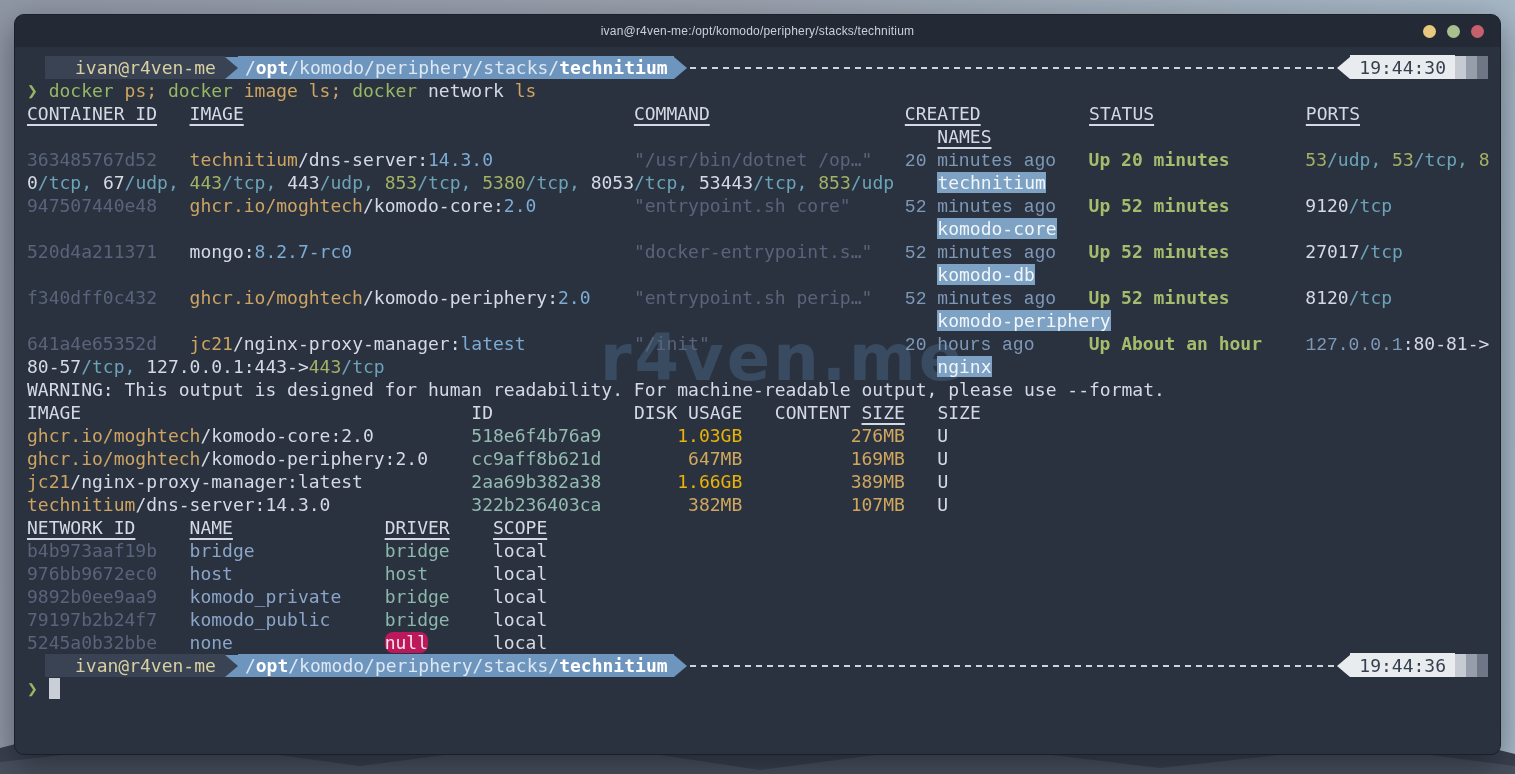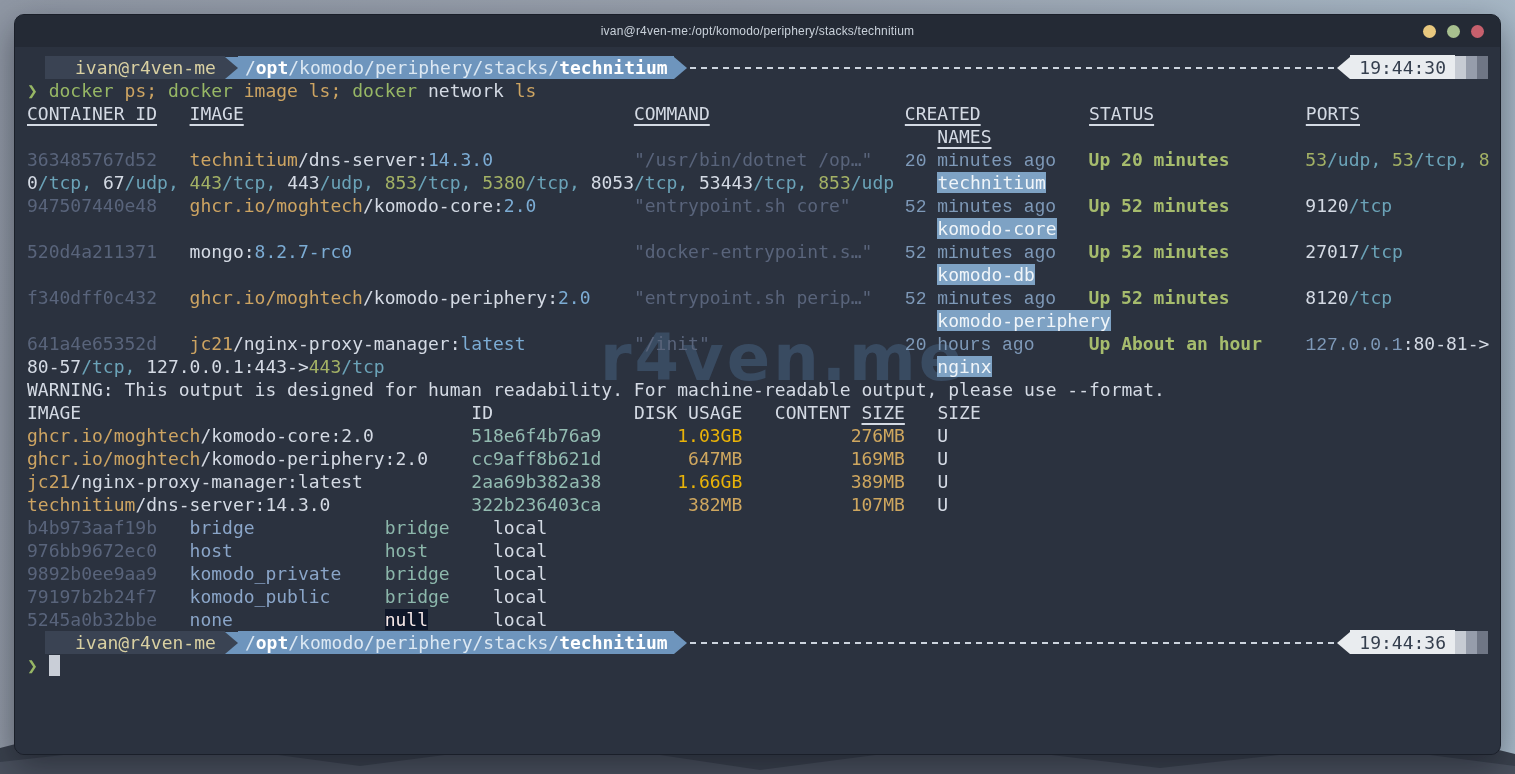--- a/index.html
+++ b/index.html
@@ -43,21 +43,21 @@
   .cy{color:#6ba3b8;}
   .tag{color:#7cacd4;}
   .pg{color:#a3b165;}
   .teal{color:#93bbb1;margin-top:48px;}
   .teal2{color:#8cb7ab;}
   .peri{color:#8aa5c8;}
   .yel{color:#cfa75f;}
   .red{color:#eab308;}
   .u{text-decoration:underline;text-underline-offset:4px;text-decoration-thickness:1.5px;margin-top:16px;}
   .hl{background:#7ea2c4;color:#f0f5f9;}
-  .rbg{background:#0f172a;color:#f6e8e8;}
+  .rbg{background:#be185d;color:#f6e8e8;border-radius:8px;}
   
   .prompt-row{display:flex;align-items:flex-end;height:23px;position:relative;z-index:1;}
   .pl-user{margin-left:18px;height:23px;display:inline-flex;align-items:center;
     padding:0 9px 0 30px;background:#3a4353;color:#d9d0a2;}
   .arr{width:0;height:0;border-top:11.5px solid transparent;border-bottom:11.5px solid transparent;}
   .arr-user{border-left:13px solid #3a4353;background:#6e95bd;}
   .pl-path{height:23px;display:inline-flex;align-items:center;padding:0 6px 0 7px;
     background:#6e95bd;color:#dce8f3;}
   .pl-path .b{color:#ffffff;font-weight:bold;}
   .arr-path{border-left:13px solid #6e95bd;}
@@ -126,20 +126,21 @@
           <div><span class="dim">f340dff0c432</span><span>   </span><span class="tan">ghcr.io/moghtech</span><span>/komodo-periphery:</span><span class="tag">2.0</span><span>    </span><span class="dim">"entrypoint.sh perip…"</span><span>   </span><span class="sb">52 minutes ago</span><span>   </span><span class="grnb">Up 52 minutes</span><span>       </span><span>8120</span><span class="cy">/tcp</span></div>
           <div><span>                                                                                    </span><span class="hl">komodo-periphery</span></div>
           <div><span class="dim">641a4e65352d</span><span>   </span><span class="tan">jc21</span><span>/nginx-proxy-manager:</span><span class="tag">latest</span><span>          </span><span class="dim">"/init"</span><span>                  </span><span class="sb">20 hours ago</span><span>     </span><span class="grnb">Up About an hour</span><span>    </span><span class="sb">127.0.0.1</span><span>:80-81-&gt;</span></div>
           <div><span>80-57</span><span class="cy">/tcp, </span><span>127.0.0.1:443-&gt;</span><span class="pg">443</span><span class="cy">/tcp</span><span>                                                   </span><span class="hl">nginx</span></div>
           <div><span>WARNING: This output is designed for human readability. For machine-readable output, please use --format.</span></div>
           <div><span>IMAGE</span><span>                                    </span><span>ID</span><span>             </span><span>DISK USAGE</span><span>   </span><span>CONTENT </span><span class="u">SIZE</span><span>   </span><span>SIZE</span></div>
           <div><span class="tan">ghcr.io/moghtech</span><span>/komodo-core:2.0</span><span>         </span><span class="teal">518e6f4b76a9</span><span>   </span><span>    </span><span class="red">1.03GB</span><span>          </span><span class="yel">276MB</span><span>   </span><span>U</span></div>
           <div><span class="tan">ghcr.io/moghtech</span><span>/komodo-periphery:2.0</span><span>    </span><span class="teal">cc9aff8b621d</span><span>   </span><span>     </span><span class="yel">647MB</span><span>          </span><span class="yel">169MB</span><span>   </span><span>U</span></div>
           <div><span class="tan">jc21</span><span>/nginx-proxy-manager:latest</span><span>          </span><span class="teal">2aa69b382a38</span><span>   </span><span>    </span><span class="red">1.66GB</span><span>          </span><span class="yel">389MB</span><span>   </span><span>U</span></div>
           <div><span class="tan">technitium</span><span>/dns-server:14.3.0</span><span>             </span><span class="teal">322b236403ca</span><span>   </span><span>     </span><span class="yel">382MB</span><span>          </span><span class="yel">107MB</span><span>   </span><span>U</span></div>
+          <div><span class="u">NETWORK ID</span><span>     </span><span class="u">NAME</span><span>              </span><span class="u">DRIVER</span><span>    </span><span class="u">SCOPE</span></div>
           <div><span class="dim">b4b973aaf19b</span><span>   </span><span class="peri">bridge</span><span>            </span><span class="teal2">bridge</span><span>    </span><span>local</span></div>
           <div><span class="dim">976bb9672ec0</span><span>   </span><span class="peri">host</span><span>              </span><span class="teal2">host</span><span>      </span><span>local</span></div>
           <div><span class="dim">9892b0ee9aa9</span><span>   </span><span class="peri">komodo_private</span><span>    </span><span class="teal2">bridge</span><span>    </span><span>local</span></div>
           <div><span class="dim">79197b2b24f7</span><span>   </span><span class="peri">komodo_public</span><span>     </span><span class="teal2">bridge</span><span>    </span><span>local</span></div>
           <div><span class="dim">5245a0b32bbe</span><span>   </span><span class="peri">none</span><span>              </span><span class="rbg">null</span><span>      </span><span>local</span></div>
         </div>
 
       <div class="prompt-row">
         <span class="pl-user">ivan@r4ven-me</span>
         <span class="arr arr-user"></span>

